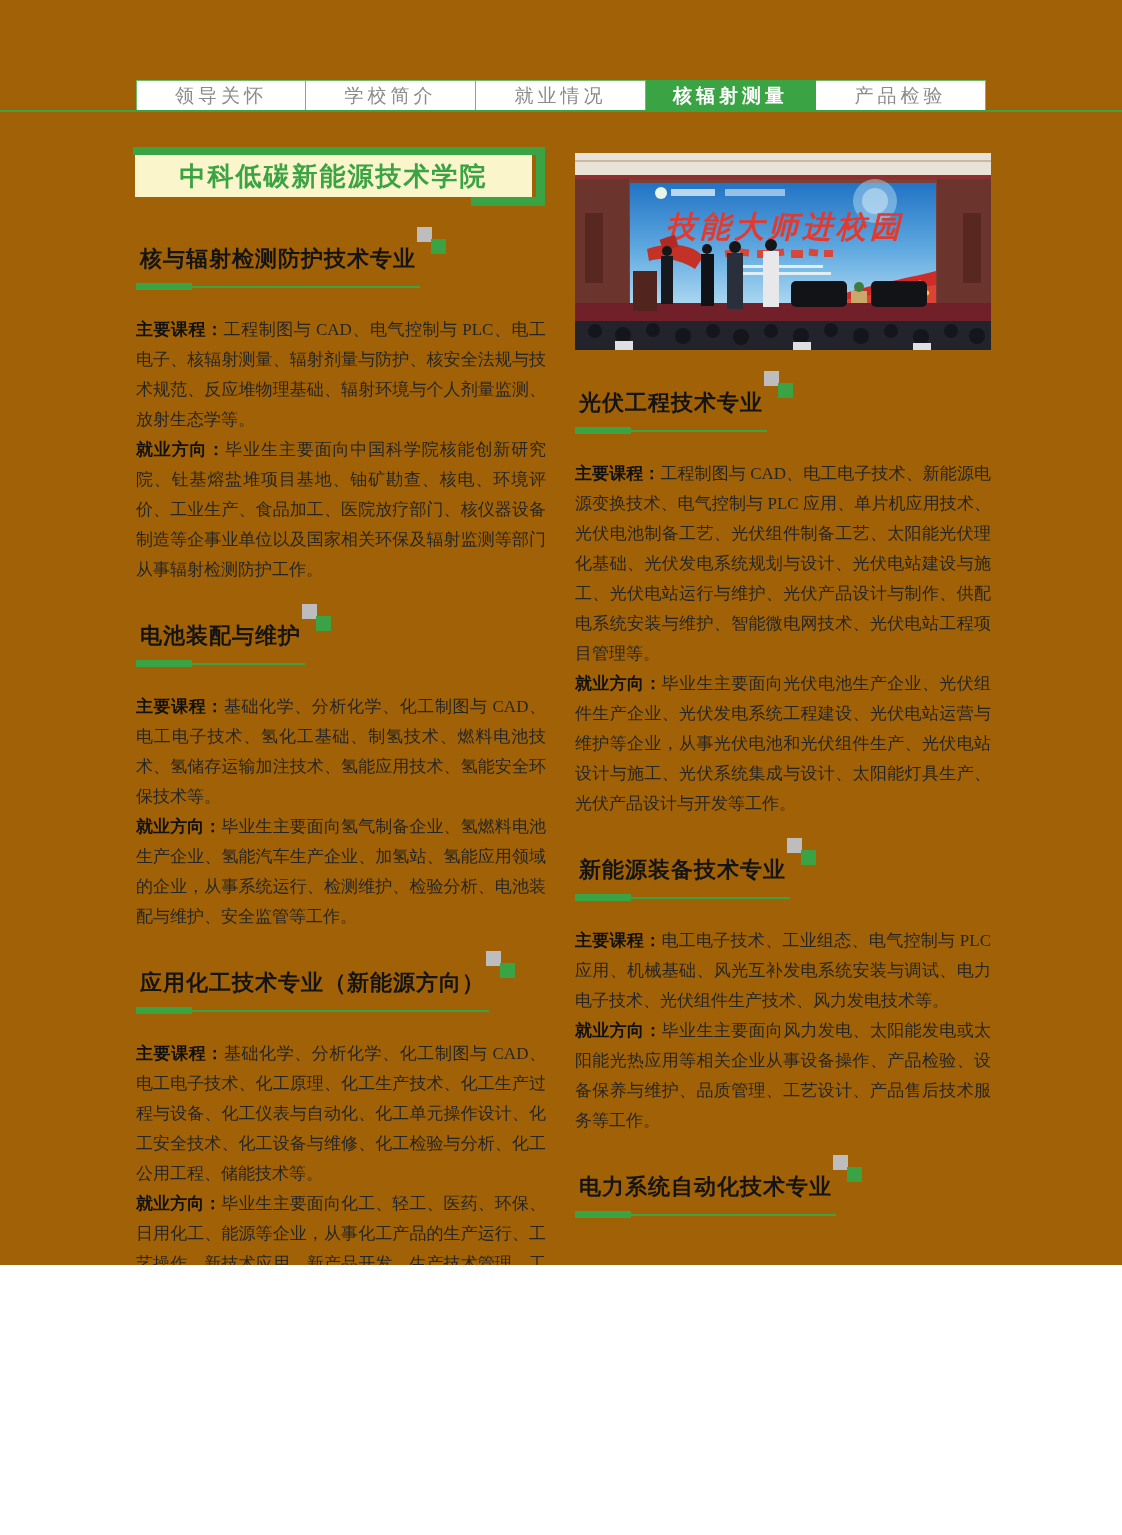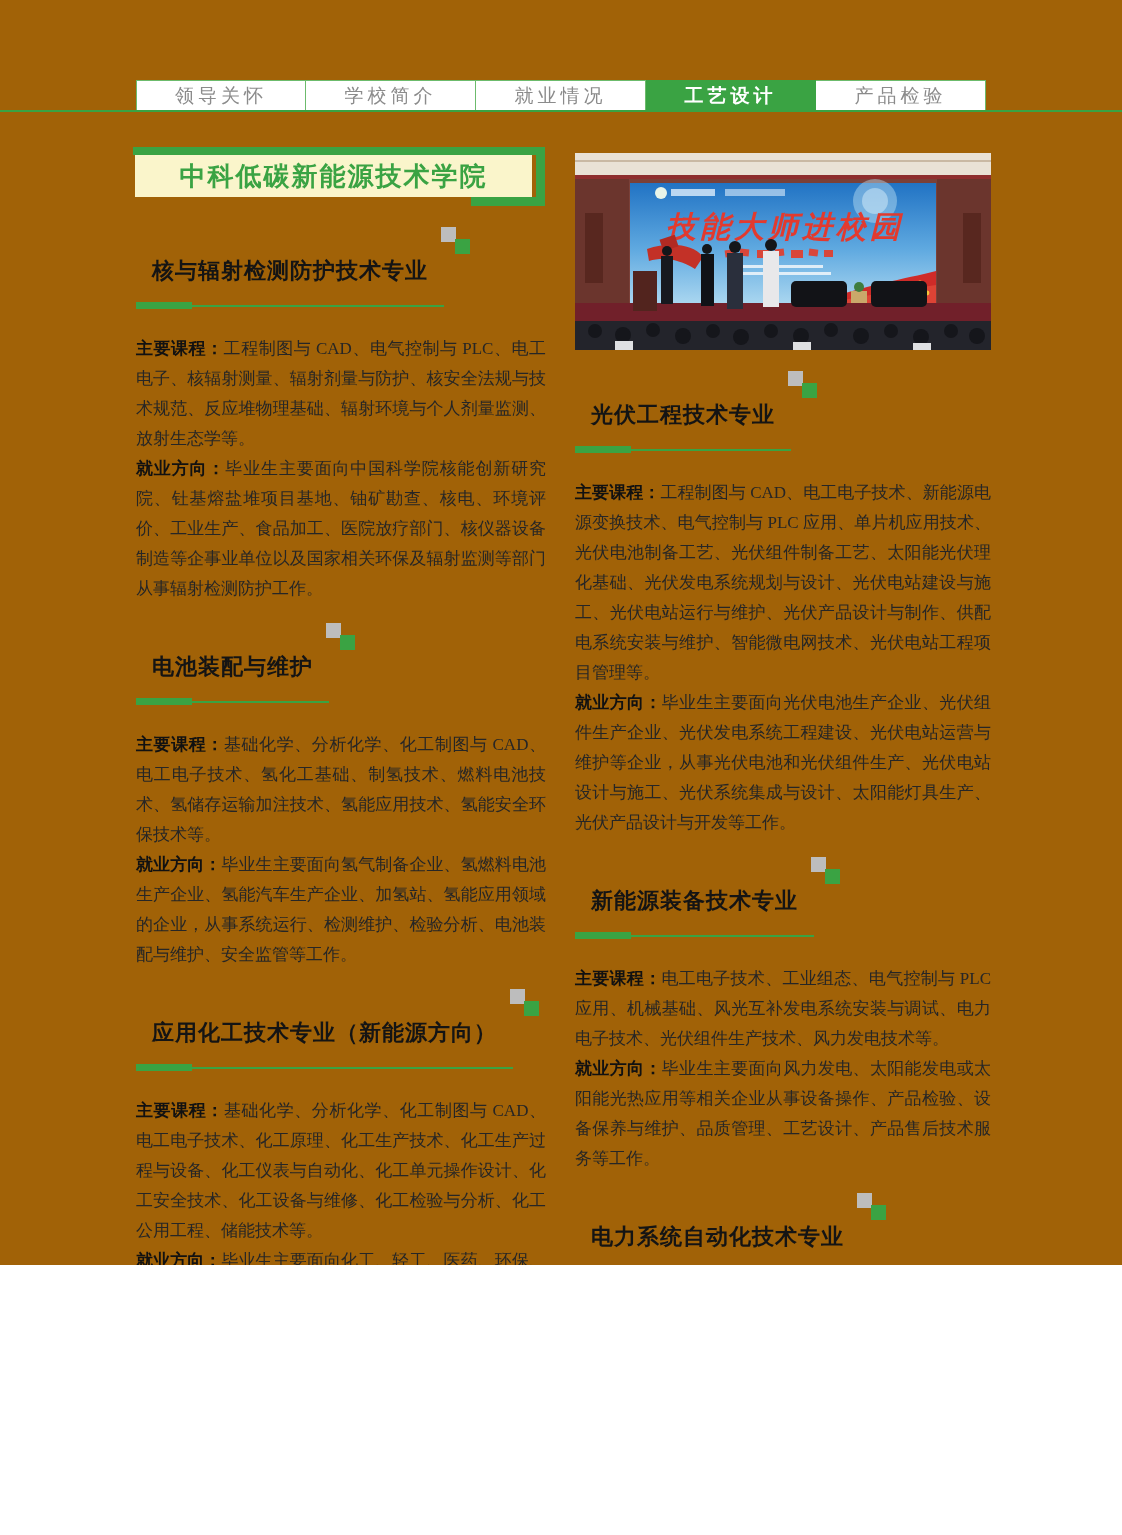--- a/index.html
+++ b/index.html
@@ -34,21 +34,21 @@
     position:absolute;left:2px;top:8px;width:397px;height:42px;background:var(--yellow);
     display:flex;align-items:center;justify-content:center;
   }
   .banner .btitle{font-size:26px;font-weight:bold;color:var(--green);letter-spacing:2px;}
   
   .col-left{position:absolute;left:136px;top:240px;width:410px;}
   .col-right{position:absolute;left:575px;top:153px;width:416px;}
   
   .section{margin-bottom:32px;}
   .section-head{display:inline-block;position:relative;padding-right:28px;}
-  .section-head h2{margin:16px;font-size:22px;font-weight:bold;color:#141414;letter-spacing:1px;line-height:30px;}
+  .section-head h2{margin:4px;font-size:22px;font-weight:bold;color:#141414;letter-spacing:1px;line-height:30px;}
   .sq-grey{position:absolute;top:-13px;right:16px;width:15px;height:15px;background:var(--sq-grey);}
   .sq-green{position:absolute;top:-1px;right:2px;width:15px;height:15px;background:var(--green);}
   .rule{display:flex;align-items:center;margin-top:9px;}
   .rule-thick{width:56px;height:7px;background:var(--green);}
   .rule-thin{flex:1;height:2px;background:var(--green);}
   .body{margin-top:21px;}
   .para{margin:0;font-size:17px;line-height:30px;text-align:justify;color:var(--ink);}
   .plabel{font-weight:bold;color:#111;margin-top:12px;}
   
   .photos-row{display:flex;gap:13px;margin-top:22px;}
@@ -61,21 +61,21 @@
 </style>
 </head>
 <body>
 
 <div class="page">
 
   <nav class="nav">
     <div class="tab">领导关怀</div>
     <div class="tab">学校简介</div>
     <div class="tab">就业情况</div>
-    <div class="tab active">工艺设计</div>
+    <div class="tab active">核辐射测量</div>
     <div class="tab">产品检验</div>
   </nav>
   <div class="nav-line"></div>
 
   <div class="banner">
     <div class="bar-top"></div>
     <div class="bar-right"></div>
     <div class="hook-v"></div>
     <div class="hook-h"></div>
     <div class="yellow">

